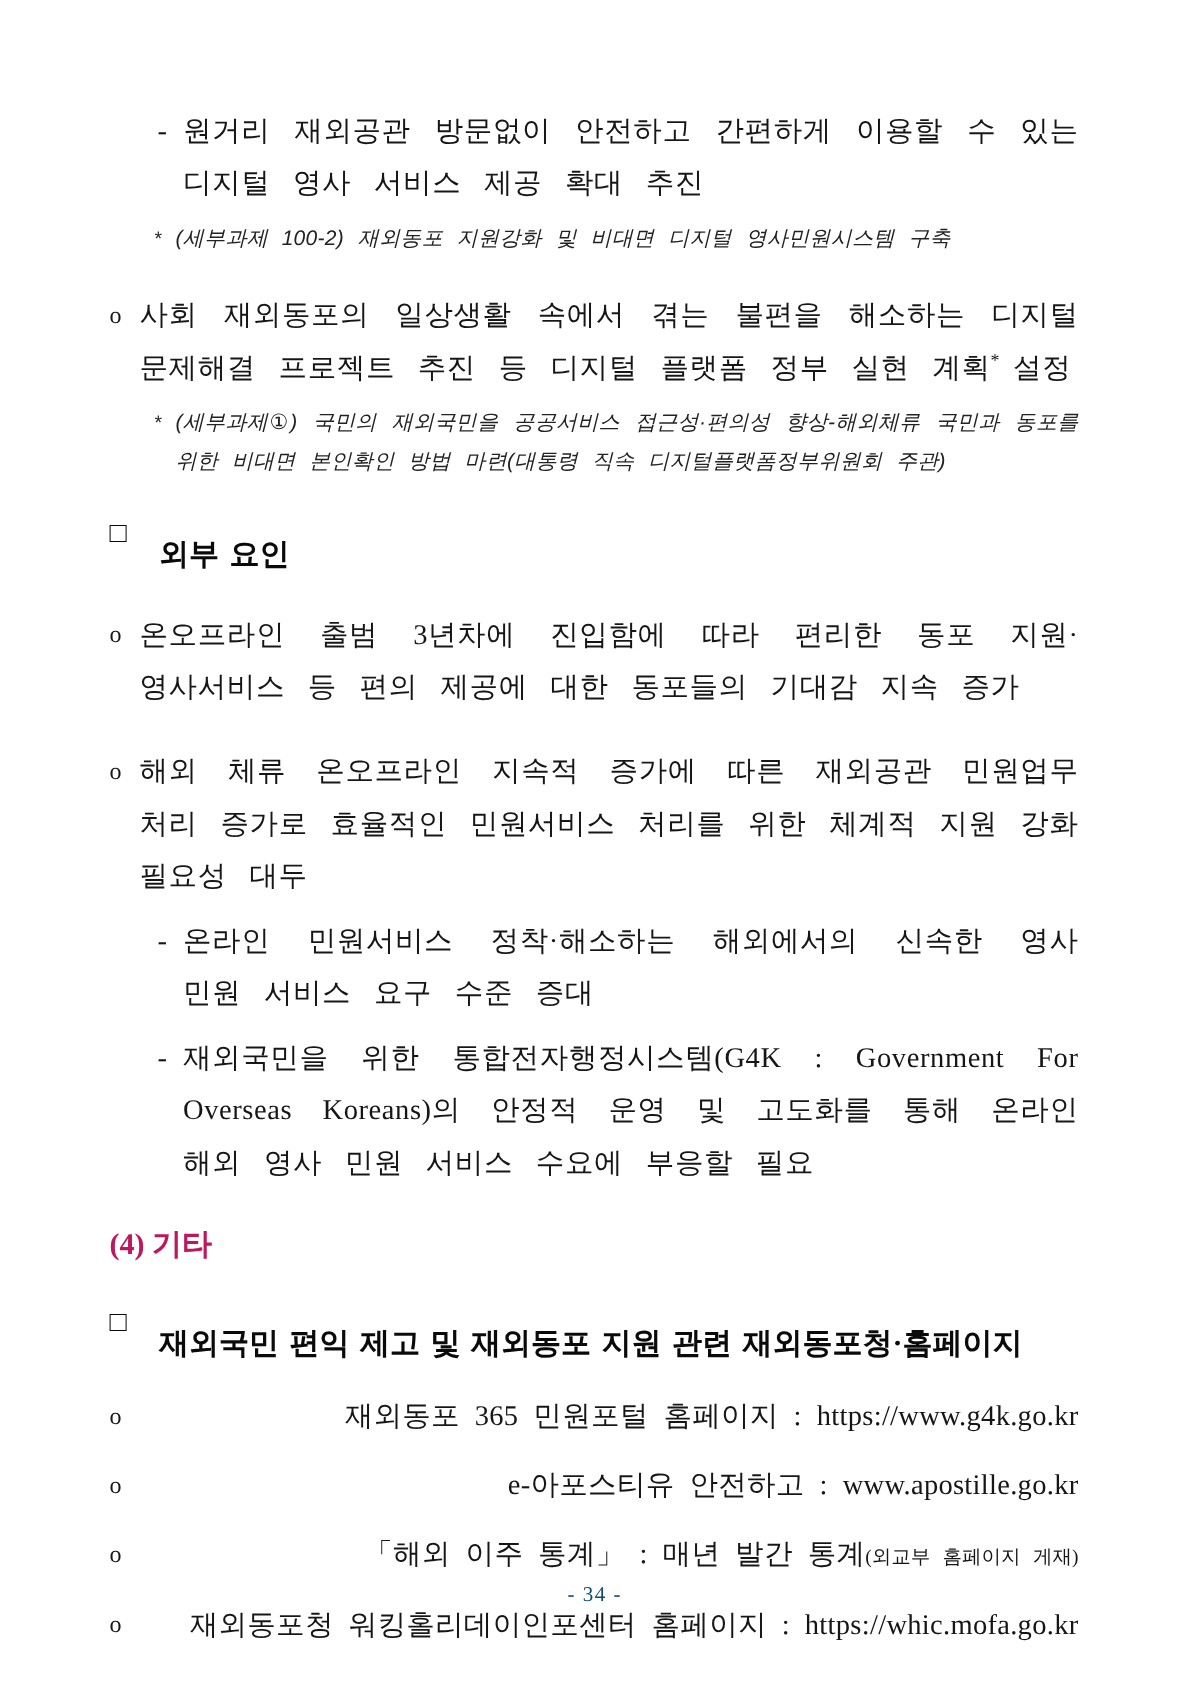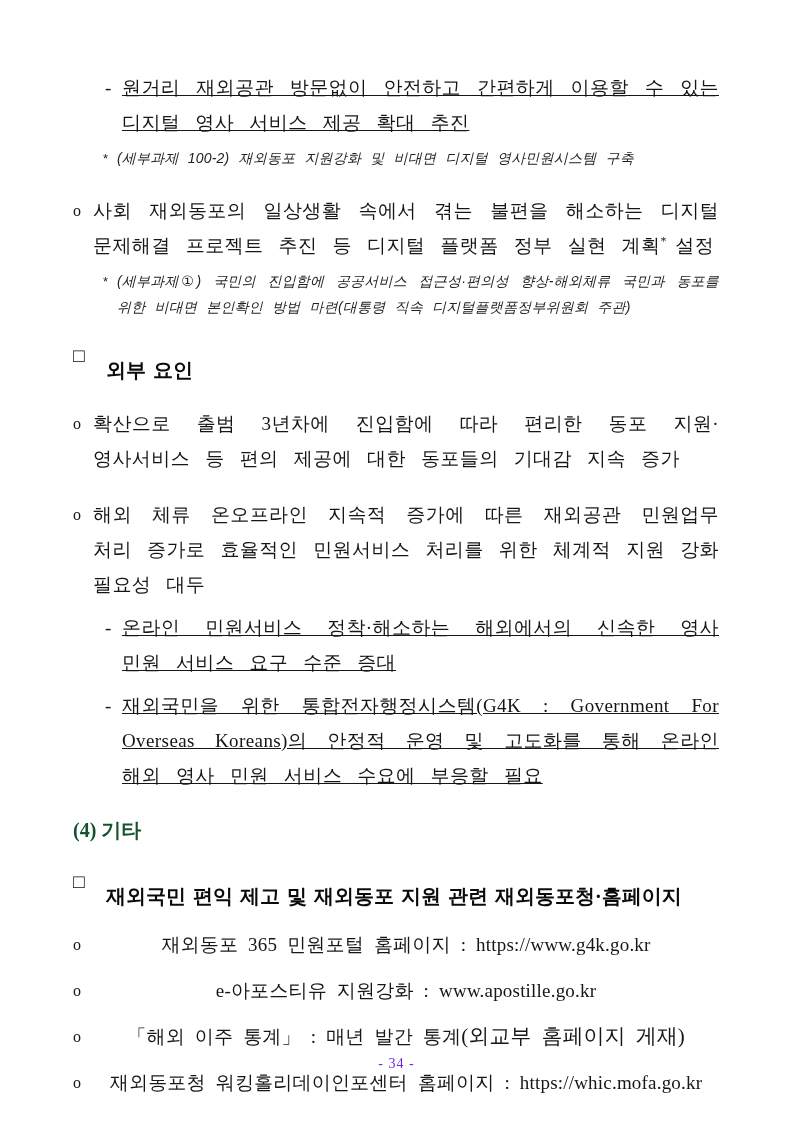--- a/index.html
+++ b/index.html
@@ -29,21 +29,20 @@
   }
 
   
   .dash-row { font-size: 19px; line-height: 35px; margin-left: 32px; }
   .dash-row .marker { width: 17px; }
   .dash-row .text {
     text-align: justify;
     word-spacing: 10px;
     letter-spacing: 0.4px;
     word-break: keep-all;
-    text-decoration: underline;
   }
 
   
   .fn-row {
     margin-left: 30px;
     font-family: "Liberation Sans", "DejaVu Sans", sans-serif;
     font-size: 14px;
     line-height: 26px;
     color: #222222;
   }
@@ -55,46 +54,46 @@
     word-break: keep-all;
     font-style: italic;
   }
 
   
   .h-row { font-size: 20px; line-height: 30px; font-weight: bold; color: #0a0a0a; }
   .h-row .marker { width: 33px; font-weight: normal; font-size: 19px; }
   .h-row .text { word-spacing: 2px; letter-spacing: 0; word-break: keep-all; margin-top: 14px; }
 
   
-  .num-heading { font-size: 20px; line-height: 30px; font-weight: bold; color: #14532d; }
+  .num-heading { font-size: 20px; line-height: 30px; font-weight: bold; color: #be185d; }
 
   
-  .link-row .text { white-space: nowrap; text-align: center; word-spacing: 5px; letter-spacing: 0.2px; }
+  .link-row .text { white-space: nowrap; text-align: right; word-spacing: 5px; letter-spacing: 0.2px; }
 
   sup.fn-ref { font-size: 12px; vertical-align: super; line-height: 0; }
   .tail { margin-left: 0.45em; }
-  .small-serif { font-size: 21px; letter-spacing: 0; }
+  .small-serif { font-size: 13px; letter-spacing: 0; }
 
   
   .mt-fn   { margin-top: 5px; }
   .mt-item { margin-top: 21px; }
   .mt-sub  { margin-top: 8px; }
   .mt-h1   { margin-top: 21px; }
   .mt-h2   { margin-top: 22px; }
   .mt-link { margin-top: 11px; }
   .mt-link-first { margin-top: 16px; }
 
   .footer {
     position: absolute;
     left: 0; right: 0;
     top: 1056px;
     text-align: center;
     font-size: 14px;
     letter-spacing: 1px;
-    color: #6d28d9;
+    color: #0c4a6e;
   }
 </style>
 </head>
 <body>
 
 <div class="page">
   <div class="content">
 
     <div class="row dash-row">
       <span class="marker">-</span>
@@ -106,31 +105,31 @@
       <span class="text">(세부과제 100-2) 재외동포 지원강화 및 비대면 디지털 영사민원시스템 구축</span>
     </div>
 
     <div class="row o-row mt-item">
       <span class="marker">o</span>
       <span class="text"><span>사회 재외동포의 일상생활 속에서 겪는 불편을 해소하는 디지털 문제해결 프로젝트 추진 등 디지털 플랫폼 정부 실현 계획</span><sup class="fn-ref">*</sup><span class="tail">설정</span></span>
     </div>
 
     <div class="row fn-row mt-fn">
       <span class="marker">*</span>
-      <span class="text">(세부과제①) 국민의 진입함에 공공서비스 접근성·편의성 향상-해외체류 국민과 동포를 위한 비대면 본인확인 방법 마련(대통령 직속 디지털플랫폼정부위원회 주관)</span>
+      <span class="text">(세부과제①) 국민의 재외국민을 공공서비스 접근성·편의성 향상-해외체류 국민과 동포를 위한 비대면 본인확인 방법 마련(대통령 직속 디지털플랫폼정부위원회 주관)</span>
     </div>
 
     <div class="row h-row mt-h1">
       <span class="marker">□</span>
       <span class="text">외부 요인</span>
     </div>
 
     <div class="row o-row mt-item">
       <span class="marker">o</span>
-      <span class="text">확산으로 출범 3년차에 진입함에 따라 편리한 동포 지원· 영사서비스 등 편의 제공에 대한 동포들의 기대감 지속 증가</span>
+      <span class="text">온오프라인 출범 3년차에 진입함에 따라 편리한 동포 지원· 영사서비스 등 편의 제공에 대한 동포들의 기대감 지속 증가</span>
     </div>
 
     <div class="row o-row mt-item">
       <span class="marker">o</span>
       <span class="text">해외 체류 온오프라인 지속적 증가에 따른 재외공관 민원업무 처리 증가로 효율적인 민원서비스 처리를 위한 체계적 지원 강화 필요성 대두</span>
     </div>
 
     <div class="row dash-row mt-sub">
       <span class="marker">-</span>
       <span class="text">온라인 민원서비스 정착·해소하는 해외에서의 신속한 영사 민원 서비스 요구 수준 증대</span>
@@ -148,21 +147,21 @@
       <span class="text">재외국민 편익 제고 및 재외동포 지원 관련 재외동포청·홈페이지</span>
     </div>
 
     <div class="row o-row link-row mt-link-first">
       <span class="marker">o</span>
       <span class="text">재외동포 365 민원포털 홈페이지 : https://www.g4k.go.kr</span>
     </div>
 
     <div class="row o-row link-row mt-link">
       <span class="marker">o</span>
-      <span class="text">e-아포스티유 지원강화 : www.apostille.go.kr</span>
+      <span class="text">e-아포스티유 안전하고 : www.apostille.go.kr</span>
     </div>
 
     <div class="row o-row link-row mt-link">
       <span class="marker">o</span>
       <span class="text"><span>「해외 이주 통계」 : 매년 발간 통계</span><span class="small-serif">(외교부 홈페이지 게재)</span></span>
     </div>
 
     <div class="row o-row link-row mt-link">
       <span class="marker">o</span>
       <span class="text">재외동포청 워킹홀리데이인포센터 홈페이지 : https://whic.mofa.go.kr</span>

